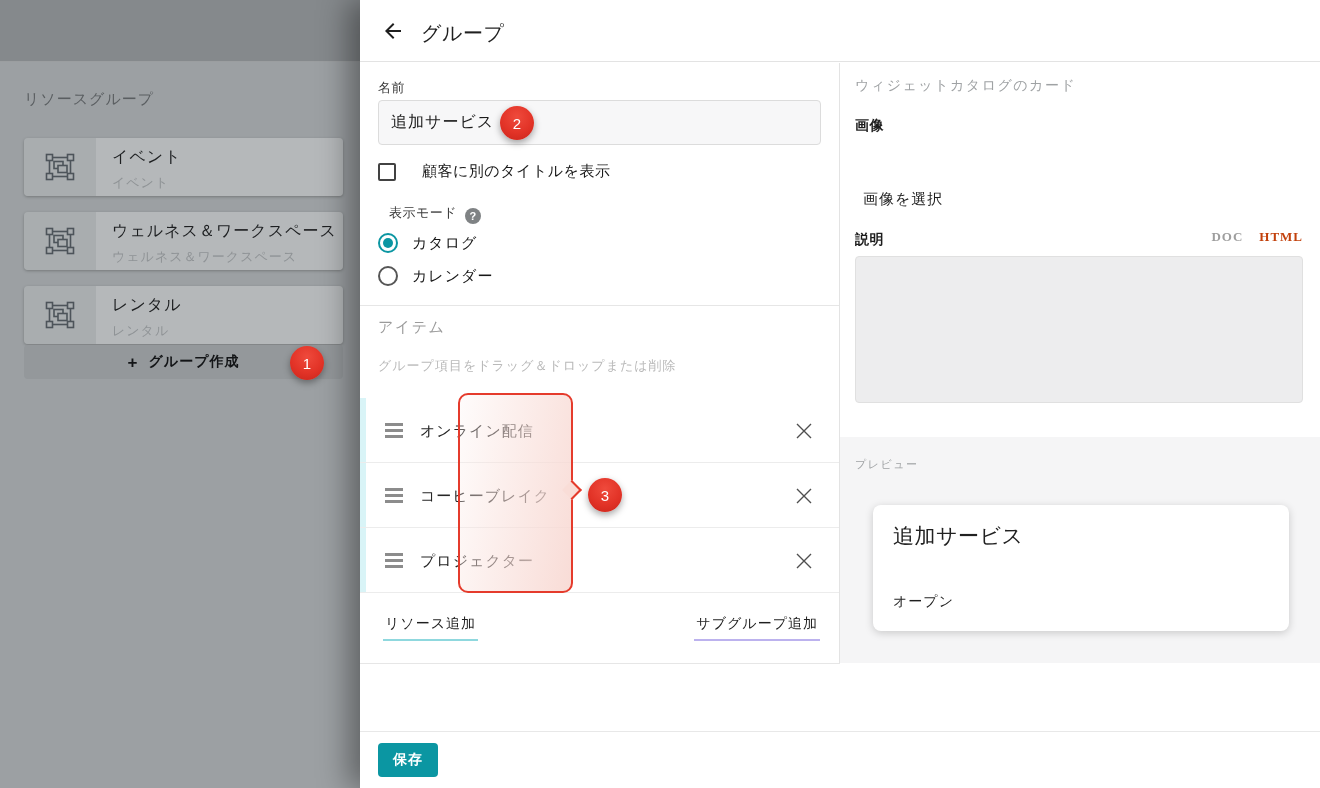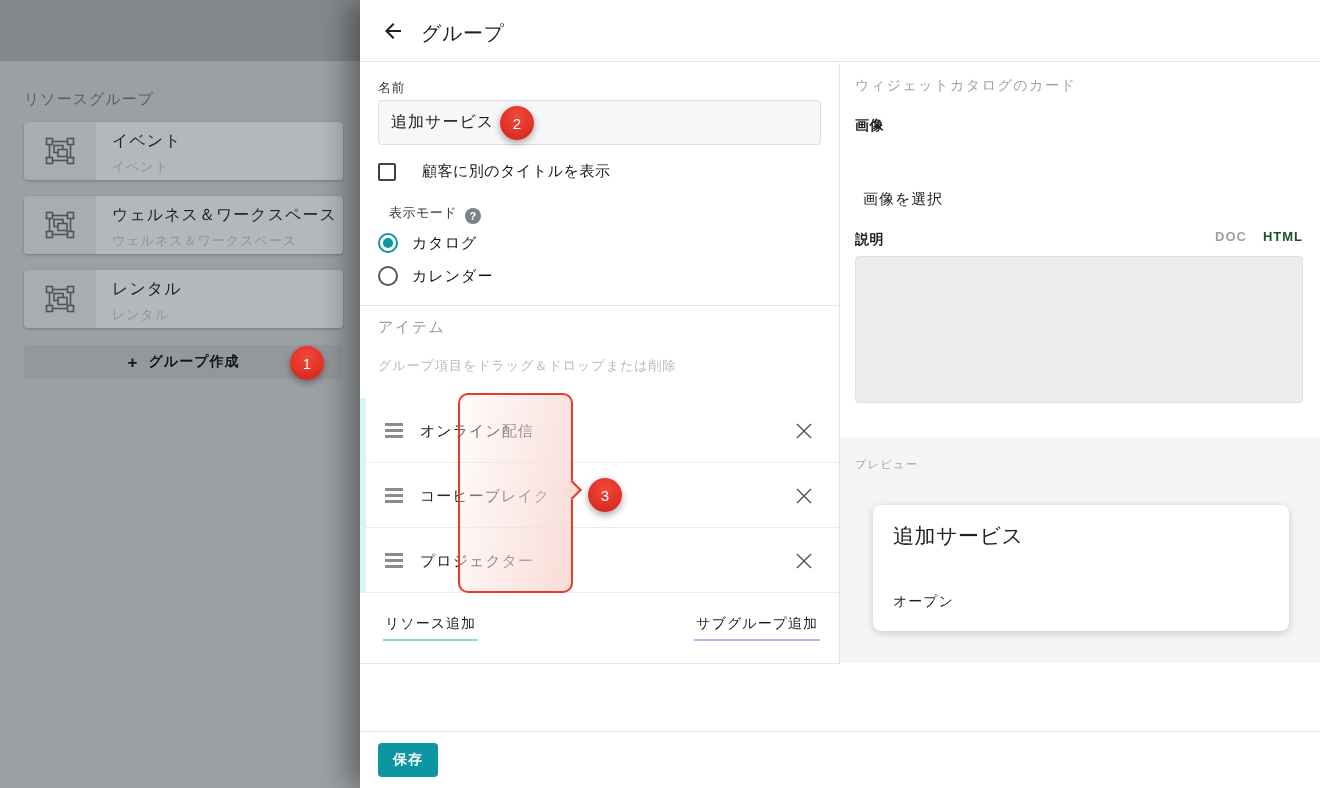--- a/index.html
+++ b/index.html
@@ -4,21 +4,21 @@
 <style>
   * { margin:0; padding:0; box-sizing:border-box; }
   html,body { width:1320px; height:788px; overflow:hidden; }
   body { font-family:"Liberation Sans","DejaVu Sans",sans-serif; background:#fff; }
   .page { position:relative; width:1320px; height:788px; }
 
   
   .sidebar { position:absolute; left:0; top:0; width:360px; height:788px; background:#9ca0a3; }
   .sb-topbar { position:absolute; left:0; top:0; width:360px; height:62px; background:#85898c; border-bottom:1px solid #9b9ea0; }
   .sb-title { position:absolute; left:24px; top:90px; font-size:15px; letter-spacing:1px; color:#5a5e61; }
-  .sb-card { position:absolute; left:24px; width:319px; height:58px; border-radius:4px; overflow:hidden; display:flex; box-shadow:0 1px 3px rgba(0,0,0,0.25); cursor:pointer; }
+  .sb-card { position:absolute; left:24px; width:319px; height:58px; border-radius:4px; overflow:hidden; display:flex; box-shadow:0 1px 3px rgba(0,0,0,0.25); cursor:pointer;margin-top:16px; }
   .sb-card-icon { width:72px; background:#a9adaf; display:flex; align-items:center; justify-content:center; flex:none; }
   .sb-card-body { flex:1; background:#b5b8ba; padding:9px 0 0 16px; }
   .sb-card-title { font-size:16px; color:#1d1f21; letter-spacing:1px; white-space:nowrap; }
   .sb-card-sub { font-size:13px; color:#8f9396; letter-spacing:1px; margin-top:6px; white-space:nowrap; }
   .sb-create { position:absolute; left:24px; top:345px; width:319px; height:34px; background:#94989b; border:none; border-radius:4px; font-family:inherit; font-size:14px; font-weight:bold; letter-spacing:1px; color:#131517; display:flex; align-items:center; justify-content:center; gap:10px; cursor:pointer; }
   .plus-glyph { font-size:17px; font-weight:bold; line-height:1; }
 
   
   .badge { position:absolute; width:34px; height:34px; border-radius:50%; background:radial-gradient(circle at 50% 32%, #ef4a3c 0%, #e23327 55%, #c9241a 100%); color:#fff; font-size:15px; display:flex; align-items:center; justify-content:center; box-shadow:0 3px 7px rgba(0,0,0,0.35); z-index:40; }
 
@@ -59,23 +59,23 @@
 
   .m-footer-line { position:absolute; left:0; top:731px; width:960px; height:1px; background:#e8e8e8; }
   .save-btn { position:absolute; left:18px; top:743px; width:60px; height:34px; background:#0b96a2; border:none; border-radius:4px; color:#fff; font-family:inherit; font-size:14px; font-weight:bold; letter-spacing:1px; cursor:pointer; }
 
   
   .vdivider { position:absolute; left:479px; top:63px; width:1px; height:600px; background:#e3e3e3; }
   .rp-title { position:absolute; left:495px; top:77px; font-size:14px; color:#9fa2a4; letter-spacing:1.5px; }
   .rp-label { position:absolute; font-size:14px; font-weight:bold; color:#1d1d1d; letter-spacing:0.5px; }
   .select-image { position:absolute; left:499px; top:150px; background:transparent; border:none; font-family:inherit; font-size:15px; color:#1d1d1d; letter-spacing:1px; cursor:pointer; padding:4px;margin-top:36px; }
   .desc-tabs { position:absolute; right:17px; top:229px; display:flex; gap:16px; }
-  .desc-tab { background:transparent; border:none; font-family:Liberation Sans, sans-serif; font-size:13px; font-weight:bold; letter-spacing:1px; cursor:pointer; padding:0; }
+  .desc-tab { background:transparent; border:none; font-family:Liberation Serif, serif; font-size:13px; font-weight:bold; letter-spacing:1px; cursor:pointer; padding:0; }
   .desc-tab.inactive { color:#9e9e9e; }
-  .desc-tab.active { color:#14532d; }
+  .desc-tab.active { color:#c2410c; }
   .desc-area { position:absolute; left:495px; top:256px; width:448px; height:147px; background:#ededee; border:1px solid #e0e0e0; border-radius:4px; resize:none; font-family:inherit; font-size:14px; padding:10px; color:#222; }
 
   .preview-section { position:absolute; left:480px; top:437px; width:480px; height:226px; background:#f5f5f6; }
   .pv-title { position:absolute; left:15px; top:20px; font-size:11px; color:#9fa2a4; letter-spacing:1.5px; }
   .pv-card { position:absolute; left:33px; top:68px; width:416px; height:126px; background:#fff; border-radius:8px; box-shadow:0 2px 8px rgba(0,0,0,0.18); }
   .pv-card-title { position:absolute; left:20px; top:17px; font-size:21px; color:#212121; letter-spacing:0.5px; }
   .pv-card-link { position:absolute; left:20px; top:88px; font-size:14px; color:#1f1f1f; letter-spacing:1px; cursor:pointer; }
 </style>
 </head>
 <body>

